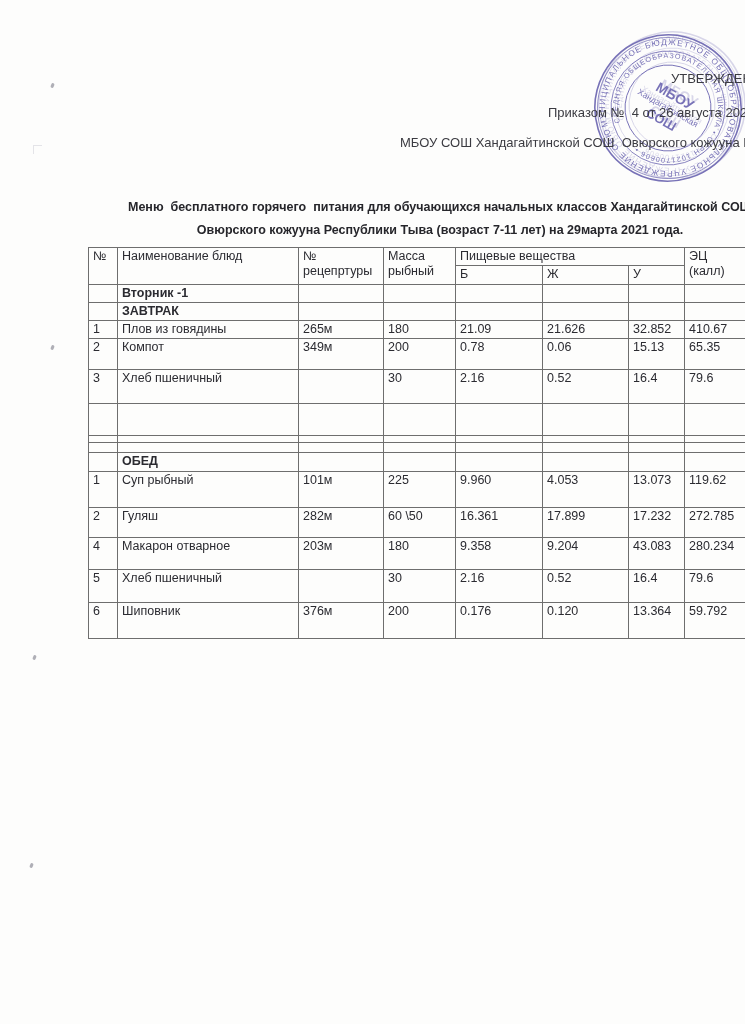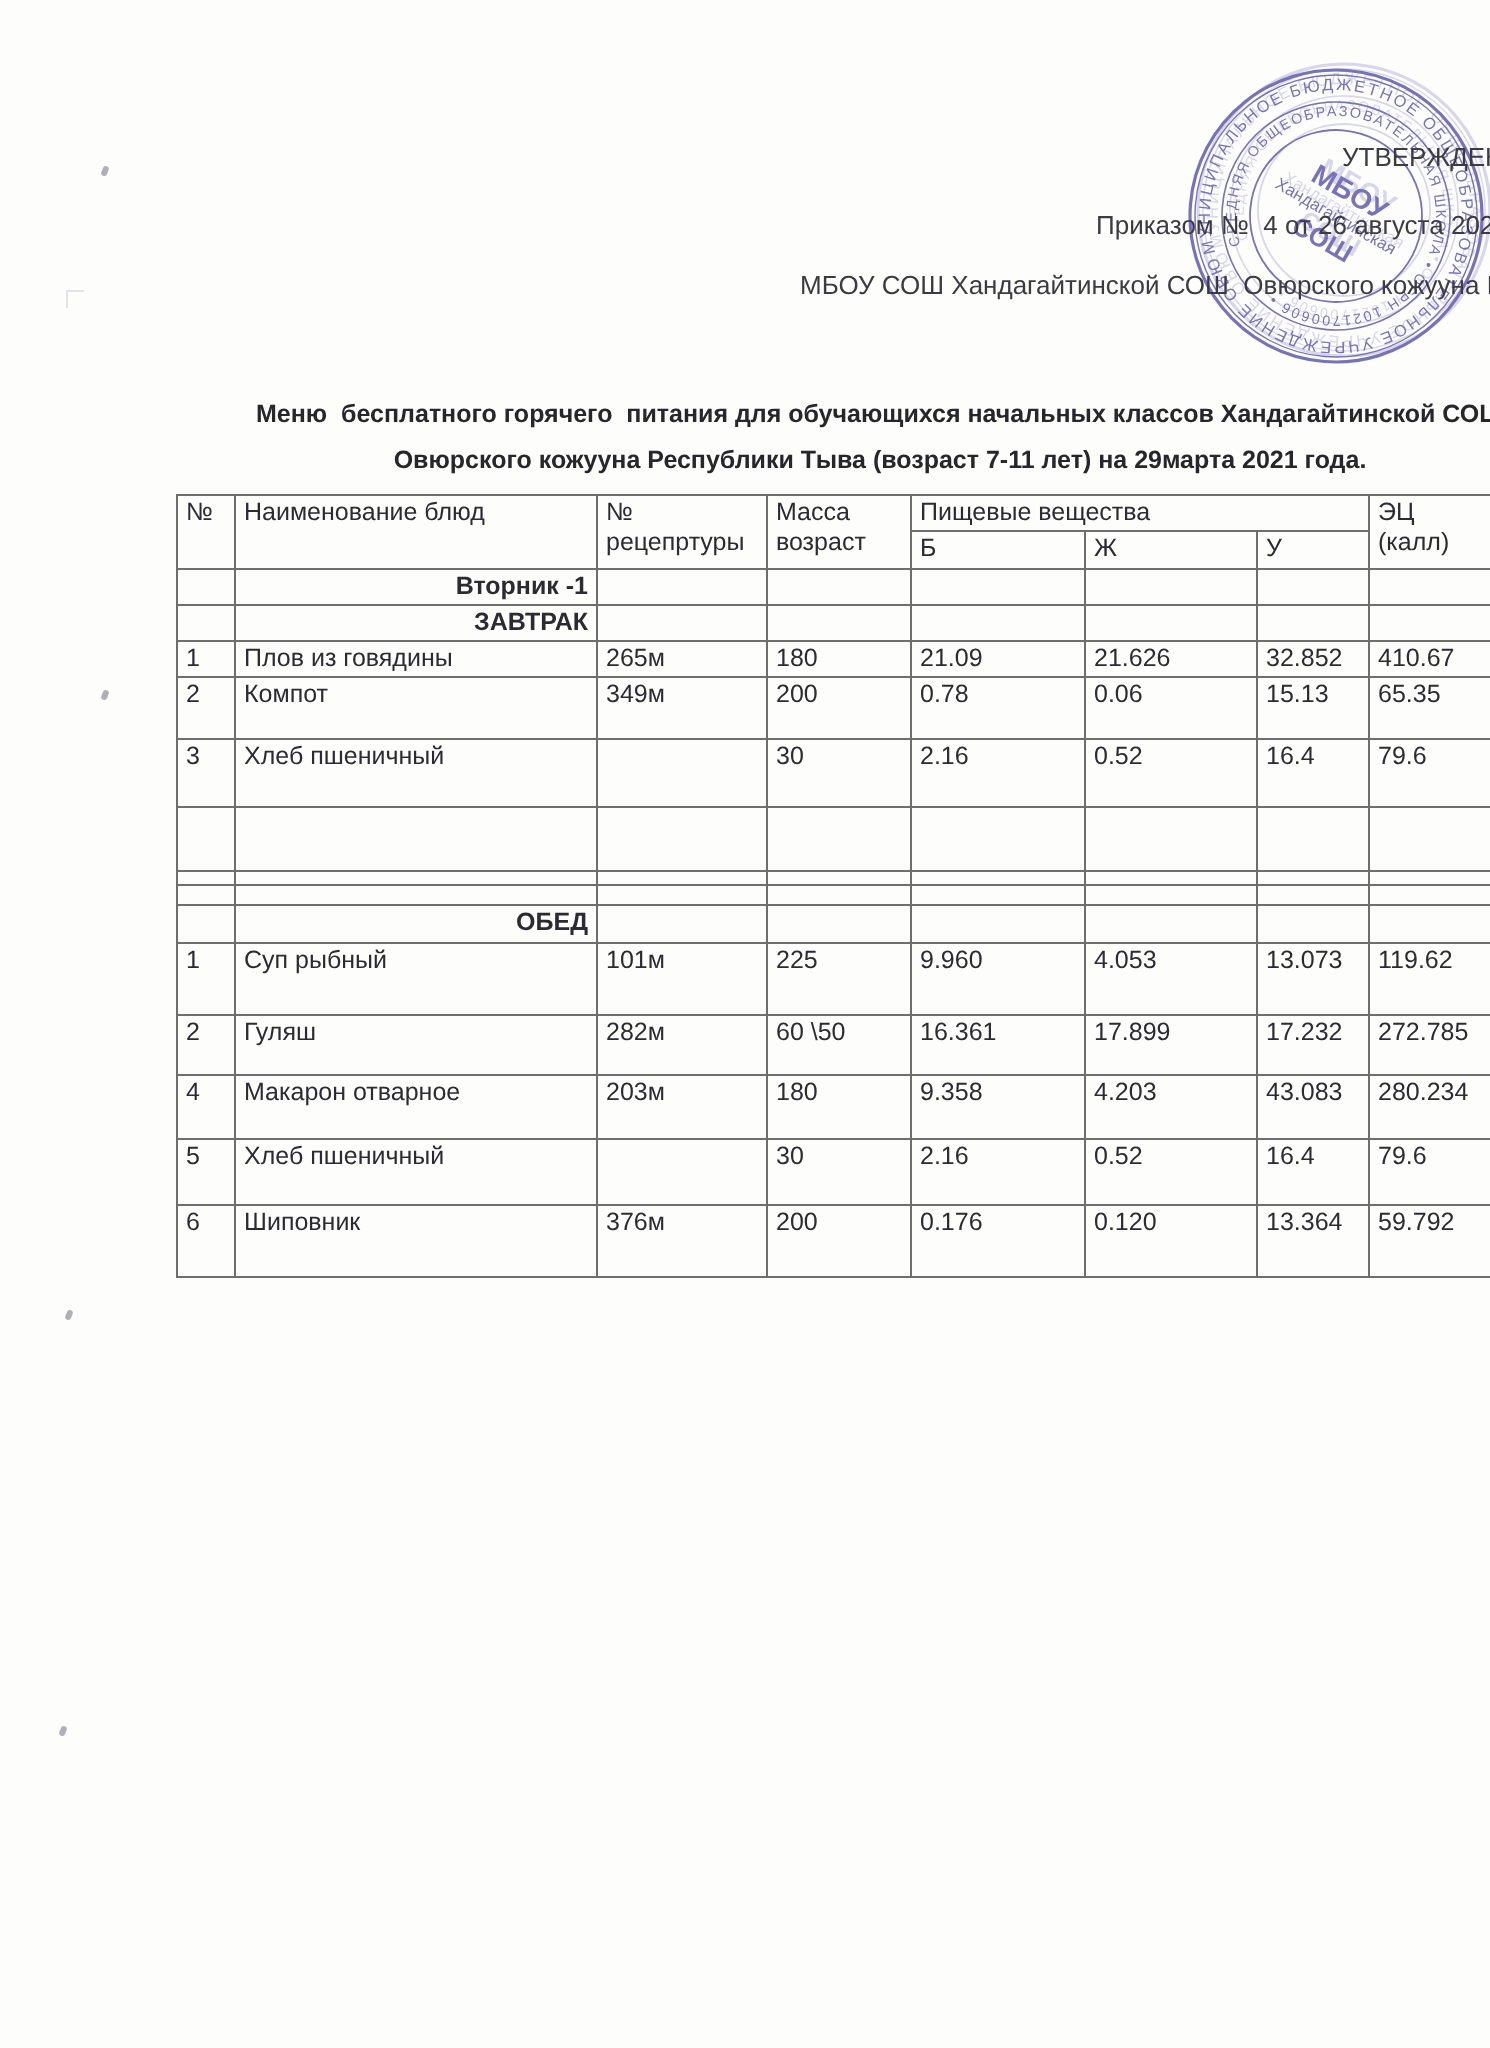--- a/index.html
+++ b/index.html
@@ -65,21 +65,21 @@
     border: 1px solid #6e6e6e;
     vertical-align: top;
     text-align: left;
     padding: 1px 4px;
     overflow: hidden;
     line-height: 1.2;
     font-weight: 400;
   }
   .menu-table thead tr.h1 { height: 17px; }
   .menu-table thead tr.h2 { height: 19px; }
-  .menu-table td.section-name { font-weight: bold; text-align: right; }
+  .menu-table td.section-name { font-weight: bold; }
   .menu-table tr.empty td { padding: 0; line-height: 0; }
 
   
   .speck {
     position: absolute;
     width: 3px; height: 5px;
     background: #8d8d99;
     border-radius: 2px;
     transform: rotate(22deg);
     opacity: .7;
@@ -145,21 +145,21 @@
       <col style="width:87px">
         <col style="width:86px">
         <col style="width:56px">
         <col style="width:64px">
     </colgroup>
     <thead>
       <tr class="h1">
         <th rowspan="2">№</th>
         <th rowspan="2">Наименование блюд</th>
         <th rowspan="2"><span>№</span><br><span>рецепртуры</span></th>
-        <th rowspan="2"><span>Масса</span><br><span>возраст</span></th>
+        <th rowspan="2"><span>Масса</span><br><span>рыбный</span></th>
         <th colspan="3">Пищевые вещества</th>
         <th rowspan="2"><span>ЭЦ</span><br><span>(калл)</span></th>
       </tr>
       <tr class="h2">
         <th>Б</th>
         <th>Ж</th>
         <th>У</th>
       </tr>
     </thead>
     <tbody>
@@ -272,21 +272,21 @@
           <td>17.899</td>
           <td>17.232</td>
           <td>272.785</td>
         </tr>
         <tr style="height: 32px;">
           <td>4</td>
           <td>Макарон отварное</td>
           <td>203м</td>
           <td>180</td>
           <td>9.358</td>
-          <td>4.203</td>
+          <td>9.204</td>
           <td>43.083</td>
           <td>280.234</td>
         </tr>
         <tr style="height: 33px;">
           <td>5</td>
           <td>Хлеб пшеничный</td>
           <td></td>
           <td>30</td>
           <td>2.16</td>
           <td>0.52</td>

